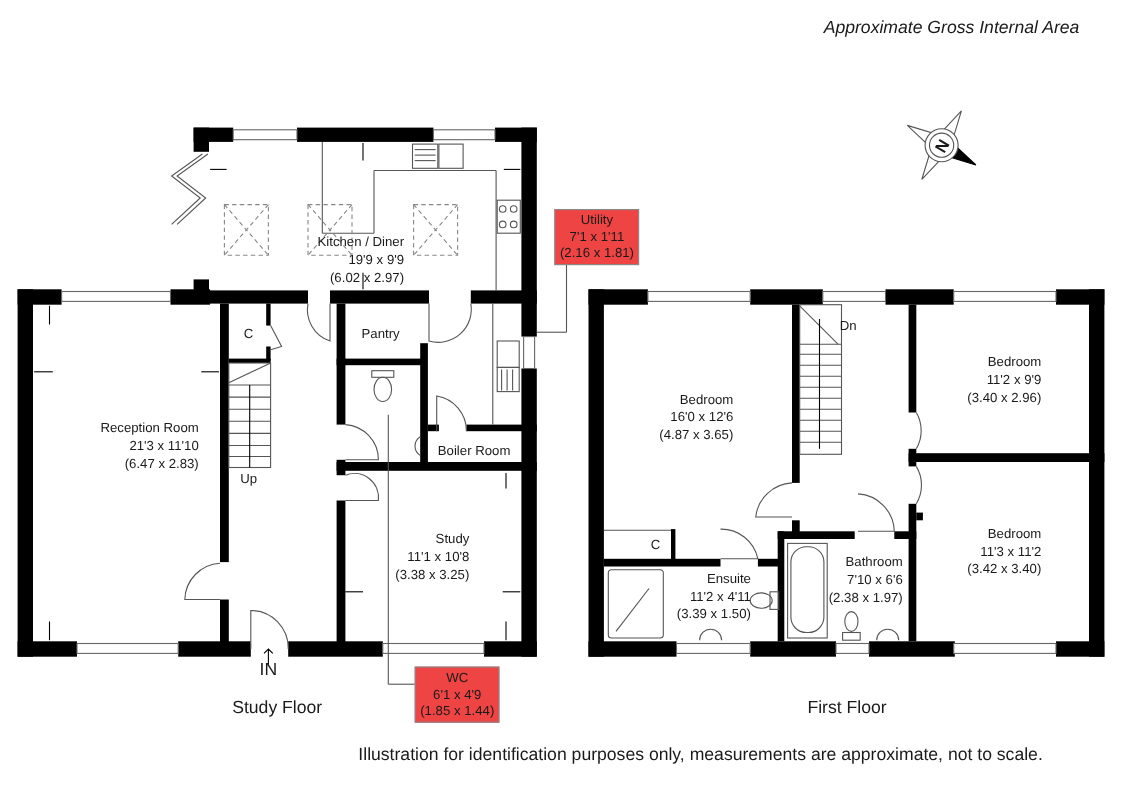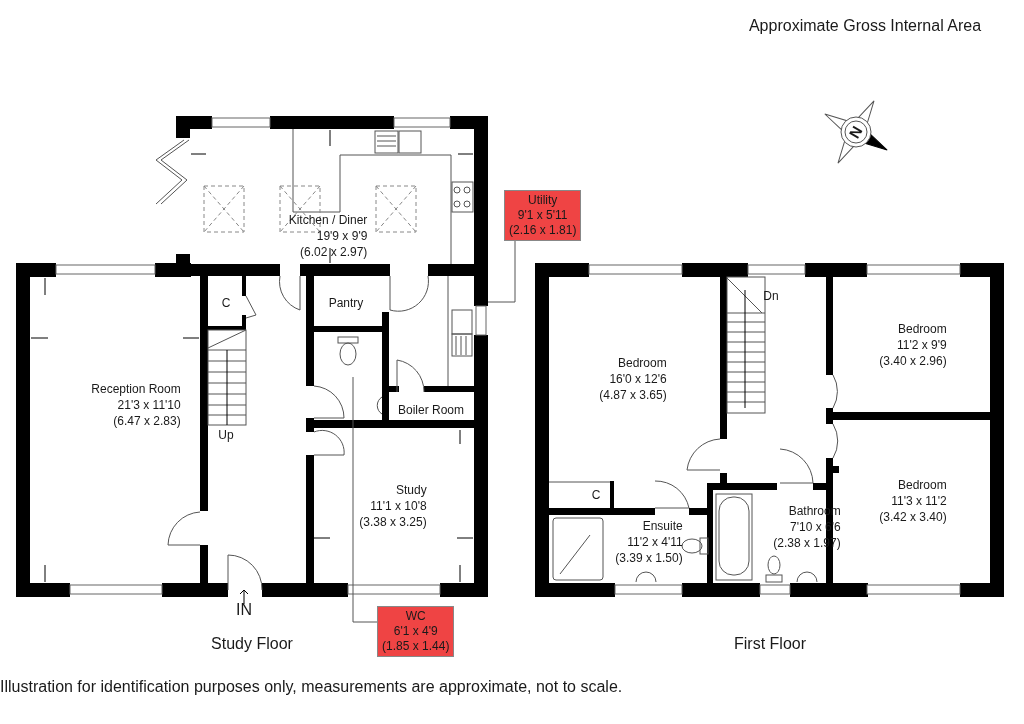--- a/index.html
+++ b/index.html
@@ -9,23 +9,23 @@
   .wall { fill: #000; }
   .thin { stroke: #555; stroke-width: 1; fill: none; }
   .win { fill: #fff; stroke: #666; stroke-width: 1; }
   .dash { stroke: #888; stroke-width: 1; fill: none; stroke-dasharray: 4 3; }
   .arrow { stroke: #000; stroke-width: 1; fill: none; }
   .label { position: absolute; text-align: right; font-size: 12px; line-height: 16px; color: #1a1a1a; white-space: nowrap; transform: translateX(-50%); }
   .label span { display: block; }
   .callout { position: absolute; border: 1px solid #888; background: #ef4444; text-align: center; font-size: 12px; line-height: 15px; padding: 2px 4px; white-space: nowrap; }
   .callout span { display: block; }
   .area-header { position: absolute; left: 730px; top: 16px; width: 270px; text-align: center; font-size: 16px; line-height: 19px; }
-  .area-header span { display: block; }
+  .area-header span { display: block; font-style: italic; }
   .floor-title { position: absolute; font-size: 16px; transform: translateX(-50%); white-space: nowrap; }
-  .disclaimer { position: absolute; left: 0; width: 948px; top: 678px; text-align: left; font-size: 16px; }
+  .disclaimer { position: absolute; left: 0; width: 948px; top: 678px; text-align: right; font-size: 16px; }
   .small { position: absolute; font-size: 12px; transform: translateX(-50%); }
   .tiny { position: absolute; font-size: 16px; transform: translateX(-50%); }
 </style>
 </head>
 <body>
 
 <div class="stage">
 
   <svg class="plan" width="1024" height="724" viewBox="0 0 1024 724">
 
@@ -276,21 +276,21 @@
   </div>
   <div class="label" style="left:431px; top:402px;">
     <span>Boiler Room</span>
   </div>
   <div class="small" style="left:226px; top:296px;">C</div>
   <div class="small" style="left:226px; top:428px;">Up</div>
   <div class="tiny" style="left:244px; top:601px;">IN</div>
 
   <div class="callout" style="left:504px; top:190px;">
     <span>Utility</span>
-    <span>9'1 x 5'11</span>
+    <span>7'1 x 1'11</span>
     <span>(2.16 x 1.81)</span>
   </div>
   <div class="callout" style="left:377px; top:606px;">
     <span>WC</span>
     <span>6'1 x 4'9</span>
     <span>(1.85 x 1.44)</span>
   </div>
 
   <div class="label" style="left:633px; top:355px;">
     <span>Bedroom</span>
@@ -305,21 +305,21 @@
   <div class="label" style="left:913px; top:477px;">
     <span>Bedroom</span>
     <span>11'3 x 11'2</span>
     <span>(3.42 x 3.40)</span>
   </div>
   <div class="label" style="left:649px; top:518px;">
     <span>Ensuite</span>
     <span>11'2 x 4'11</span>
     <span>(3.39 x 1.50)</span>
   </div>
-  <div class="label" style="left:807px; top:503px;">
+  <div class="label" style="left:787px; top:503px;">
     <span>Bathroom</span>
     <span>7'10 x 6'6</span>
     <span>(2.38 x 1.97)</span>
   </div>
   <div class="small" style="left:596px; top:488px;">C</div>
   <div class="small" style="left:771px; top:289px;">Dn</div>
 
   <div class="floor-title" style="left:252px; top:635px;">Study Floor</div>
   <div class="floor-title" style="left:770px; top:635px;">First Floor</div>
 

